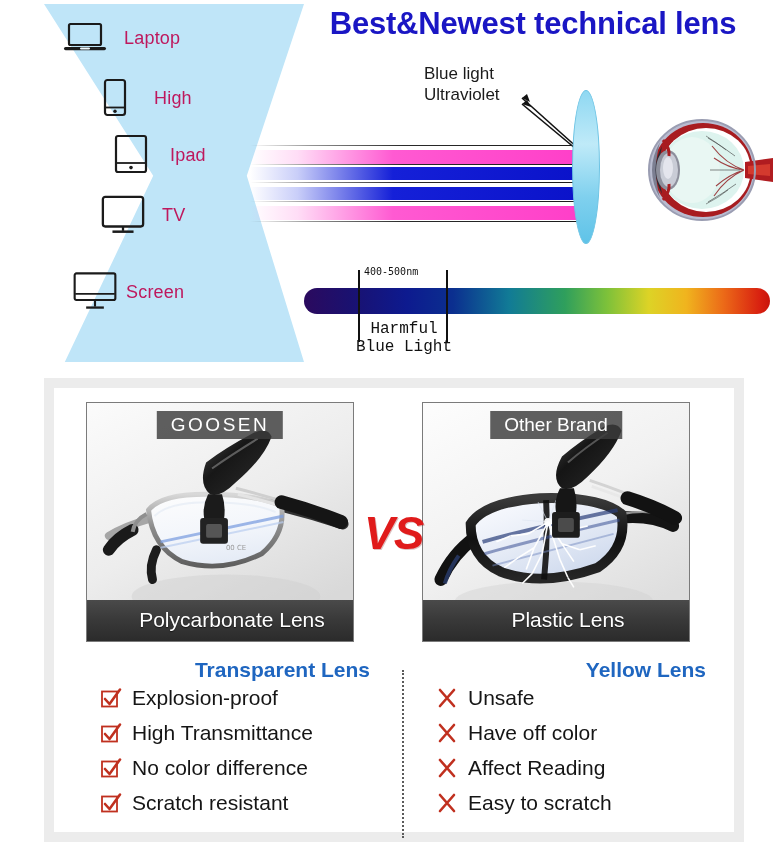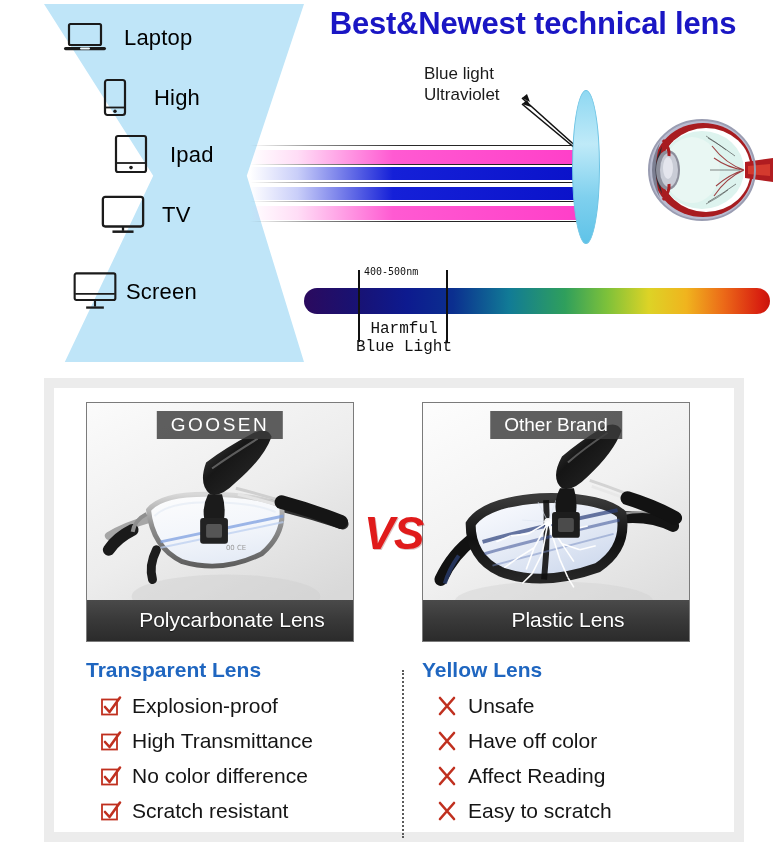--- a/index.html
+++ b/index.html
@@ -37,22 +37,22 @@
     display:flex;
     align-items:center;
     gap:16px;
   }
   .device-icon{
     width:46px;height:40px;
     display:flex;align-items:center;justify-content:center;
     flex:0 0 auto;
   }
   .device-label{
-    font-size:22px;
-    color:#000000;
+    font-size:18px;
+    color:#be185d;
     white-space:nowrap;
     letter-spacing:.2px;
   }
 
   #row-laptop{ left:62px;  top:18px; }
   #row-phone { left:92px;  top:78px; }
   #row-ipad  { left:108px; top:135px; }
   #row-tv    { left:100px; top:195px; }
   #row-screen{ left:72px;  top:272px;gap:8px; }
 
@@ -271,28 +271,28 @@
     font-weight:bold;
     font-style:italic;
     color:#e01b1b;
     letter-spacing:-1px;
     text-shadow:1px 1px 0 rgba(120,0,0,.25);
     z-index:8;
   }
 
   .feature-head{
     margin-top:16px;
-    text-align:left;
+    text-align:right;
     font-size:21px;
     font-weight:bold;
     color:#1f66c0;
   }
   .feature-list{
     list-style:none;
-    margin:10px 0 0 0;
+    margin:2px 0 0 0;
     padding:0 0 0 14px;
   }
   .feature-list li{
     display:flex;
     align-items:center;
     gap:10px;
     font-size:21px;
     color:#151515;
     margin-bottom:8px;
     line-height:27px;

